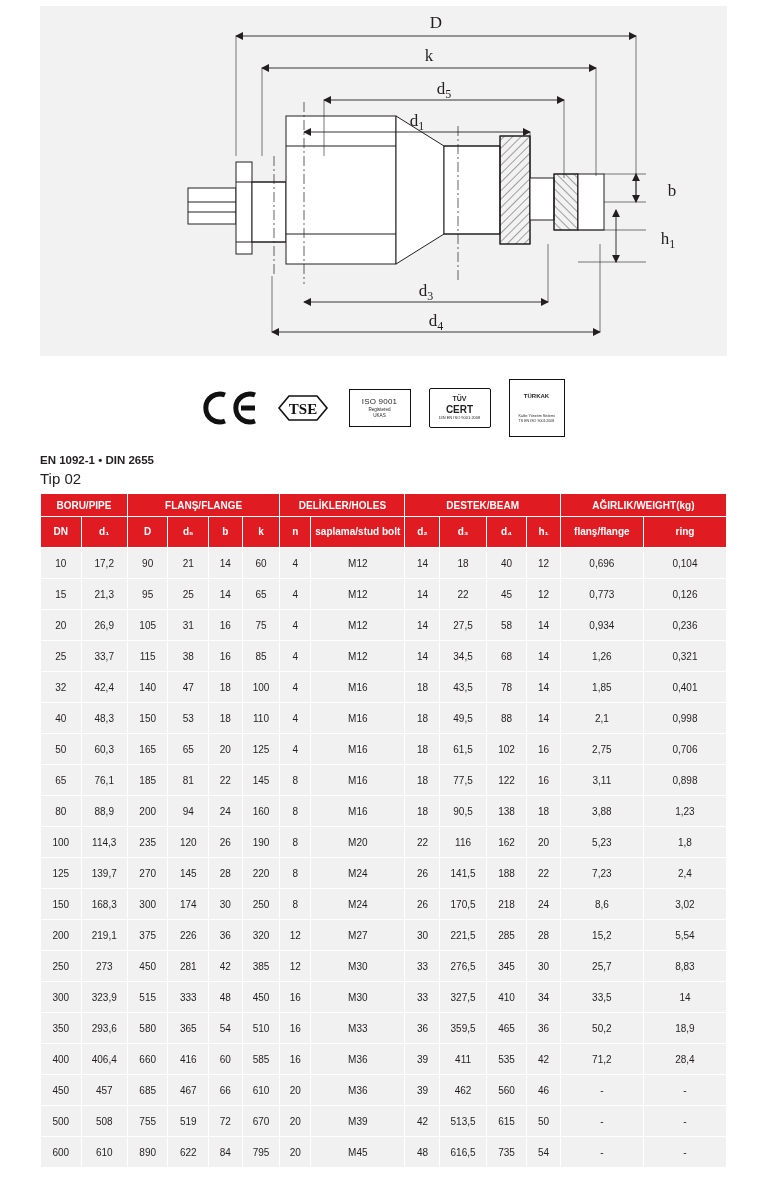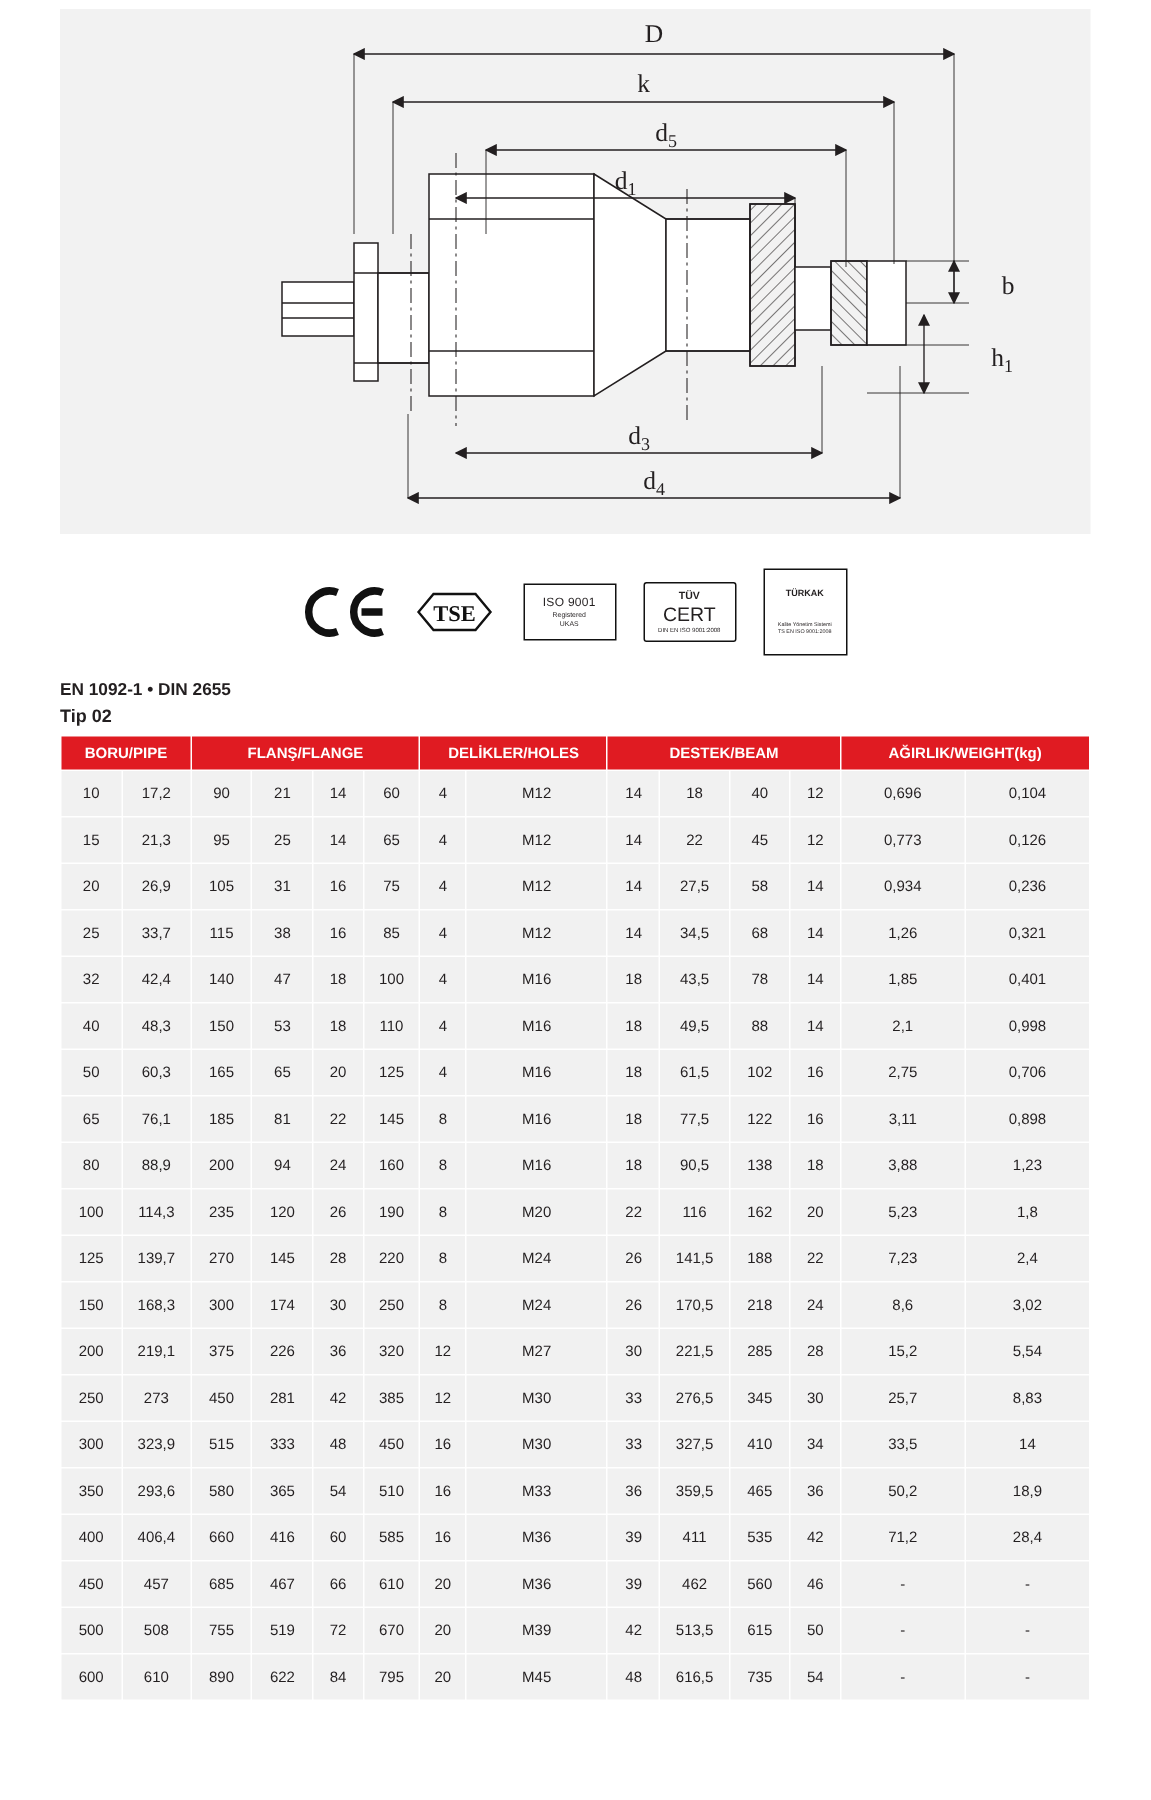--- a/index.html
+++ b/index.html
@@ -85,22 +85,22 @@
   .headings {
     margin: 6px 40px 0 40px;
   }
   .std-title {
     font-size: 11.5px;
     font-weight: bold;
     color: #231f20;
     margin-bottom: 4px;
   }
   .tip-title {
-    font-size: 12px;
-    font-weight: bold;
+    font-size: 15px;
+    font-weight: normal;
     color: #231f20;
     margin-bottom: 6px;
   }
 
   
   .table-wrap {
     margin: 0 40px 20px 40px;
   }
   table.spec {
     border-collapse: separate;
@@ -263,21 +263,21 @@
       <div class="cert-box cert-iso">
         <div class="iso-main">ISO 9001</div>
         <div class="iso-sub">Registered</div>
         <div class="iso-sub">UKAS</div>
       </div>
     </div>
 
     <div class="cert">
       <div class="cert-box cert-tuv">
         <div style="font-size:7px;font-weight:bold">TÜV</div>
-        <div style="font-size:13px;font-weight:normal">CERT</div>
+        <div style="font-size:10px;font-weight:bold">CERT</div>
         <div style="font-size:4px">DIN EN ISO 9001:2008</div>
       </div>
     </div>
 
     <div class="cert">
       <div class="cert-box cert-turkak">
         <div style="font-size:6px;font-weight:bold">TÜRKAK</div>
         <div style="font-size:3.6px;margin-top:14px">
           Kalite Yönetim Sistemi<br>TS EN ISO 9001:2008
         </div>
@@ -309,20 +309,36 @@
           <col style="width:11.6%">
       </colgroup>
       <thead>
         <tr class="group-row">
           <th colspan="2">BORU/PIPE</th>
           <th colspan="4">FLANŞ/FLANGE</th>
           <th colspan="2">DELİKLER/HOLES</th>
           <th colspan="4">DESTEK/BEAM</th>
           <th colspan="2">AĞIRLIK/WEIGHT(kg)</th>
         </tr>
+        <tr class="col-row">
+          <th>DN</th>
+          <th>d₁</th>
+          <th>D</th>
+          <th>d₅</th>
+          <th>b</th>
+          <th>k</th>
+          <th>n</th>
+          <th>saplama/stud bolt</th>
+          <th>d₂</th>
+          <th>d₃</th>
+          <th>d₄</th>
+          <th>h₁</th>
+          <th>flanş/flange</th>
+          <th>ring</th>
+        </tr>
       </thead>
       <tbody id="spec-body">
           <tr>
             <td>10</td>
             <td>17,2</td>
             <td>90</td>
             <td>21</td>
             <td>14</td>
             <td>60</td>
             <td>4</td>

